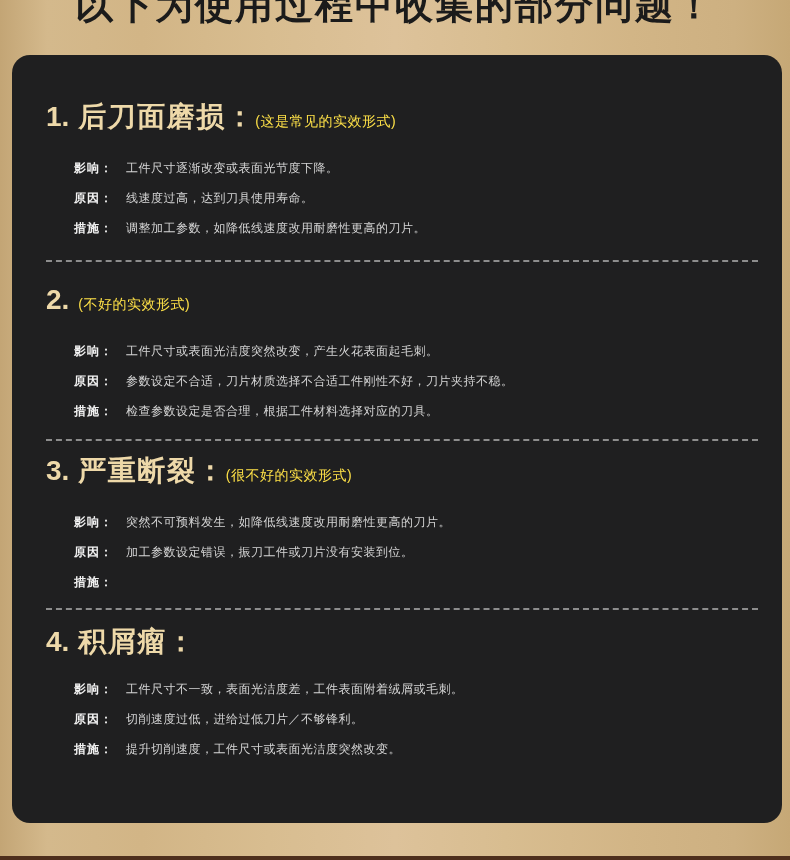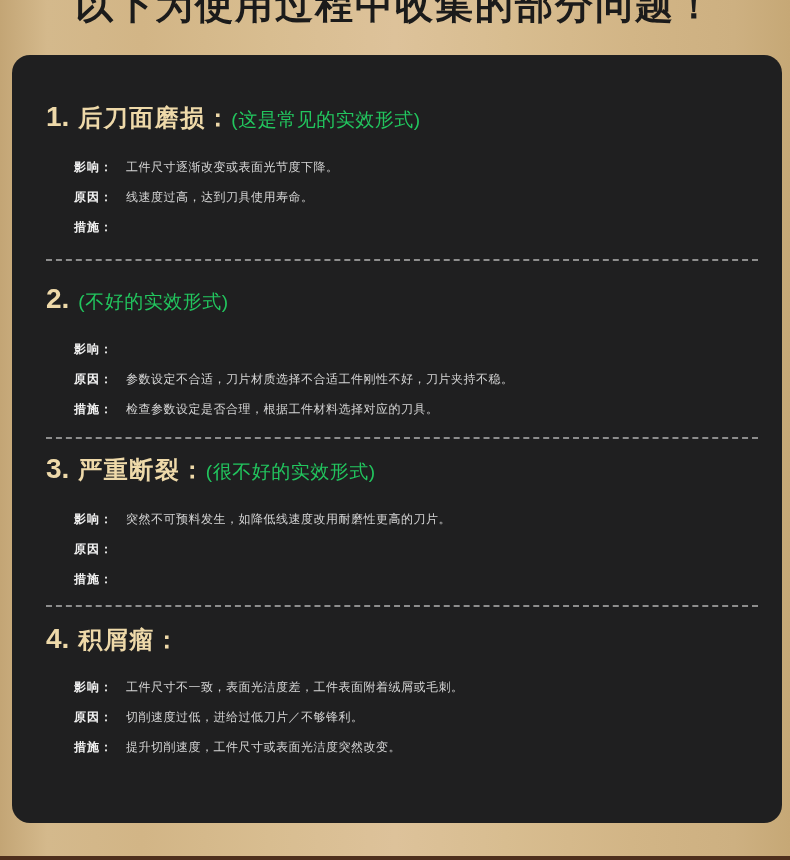--- a/index.html
+++ b/index.html
@@ -38,29 +38,29 @@
     margin-left: 12px;
     white-space: nowrap;
   }
   .sec-num {
     font-size: 28px;
     font-weight: 700;
     color: #eed9a9;
     margin-right: 9px;
   }
   .sec-gold {
-    font-size: 24px;
+    font-size: 28px;
     font-weight: 700;
     color: #eed9a9;
     letter-spacing: 1.5px;
   }
   .sec-note {
-    font-size: 19px;
+    font-size: 14px;
     font-weight: 400;
-    color: #22c55e;
+    color: #fde047;
     letter-spacing: 0.5px;
   }
   .rows { margin: 14px 0 0 40px; }
   .row {
     display: flex;
     align-items: flex-start;
     line-height: 30px;
     font-size: 12px;
   }
   .row-label {
@@ -111,34 +111,36 @@
       <div class="row">
         <span class="row-label">影响：</span>
         <span class="row-text">工件尺寸逐渐改变或表面光节度下降。</span>
       </div>
       <div class="row">
         <span class="row-label">原因：</span>
         <span class="row-text">线速度过高，达到刀具使用寿命。</span>
       </div>
       <div class="row">
         <span class="row-label">措施：</span>
+        <span class="row-text">调整加工参数，如降低线速度改用耐磨性更高的刀片。</span>
       </div>
     </div>
   </section>
 
   <div class="divider d1"></div>
 
   <section class="sec sec-2">
     <div class="sec-title">
       <span class="sec-num">2.</span>
       <span class="sec-note">(不好的实效形式)</span>
     </div>
     <div class="rows">
       <div class="row">
         <span class="row-label">影响：</span>
+        <span class="row-text">工件尺寸或表面光洁度突然改变，产生火花表面起毛刺。</span>
       </div>
       <div class="row">
         <span class="row-label">原因：</span>
         <span class="row-text">参数设定不合适，刀片材质选择不合适工件刚性不好，刀片夹持不稳。</span>
       </div>
       <div class="row">
         <span class="row-label">措施：</span>
         <span class="row-text">检查参数设定是否合理，根据工件材料选择对应的刀具。</span>
       </div>
     </div>
@@ -152,20 +154,21 @@
       <span class="sec-gold">严重断裂：</span>
       <span class="sec-note">(很不好的实效形式)</span>
     </div>
     <div class="rows">
       <div class="row">
         <span class="row-label">影响：</span>
         <span class="row-text">突然不可预料发生，如降低线速度改用耐磨性更高的刀片。</span>
       </div>
       <div class="row">
         <span class="row-label">原因：</span>
+        <span class="row-text">加工参数设定错误，振刀工件或刀片没有安装到位。</span>
       </div>
       <div class="row">
         <span class="row-label">措施：</span>
       </div>
     </div>
   </section>
 
   <div class="divider d3"></div>
 
   <section class="sec sec-4">

